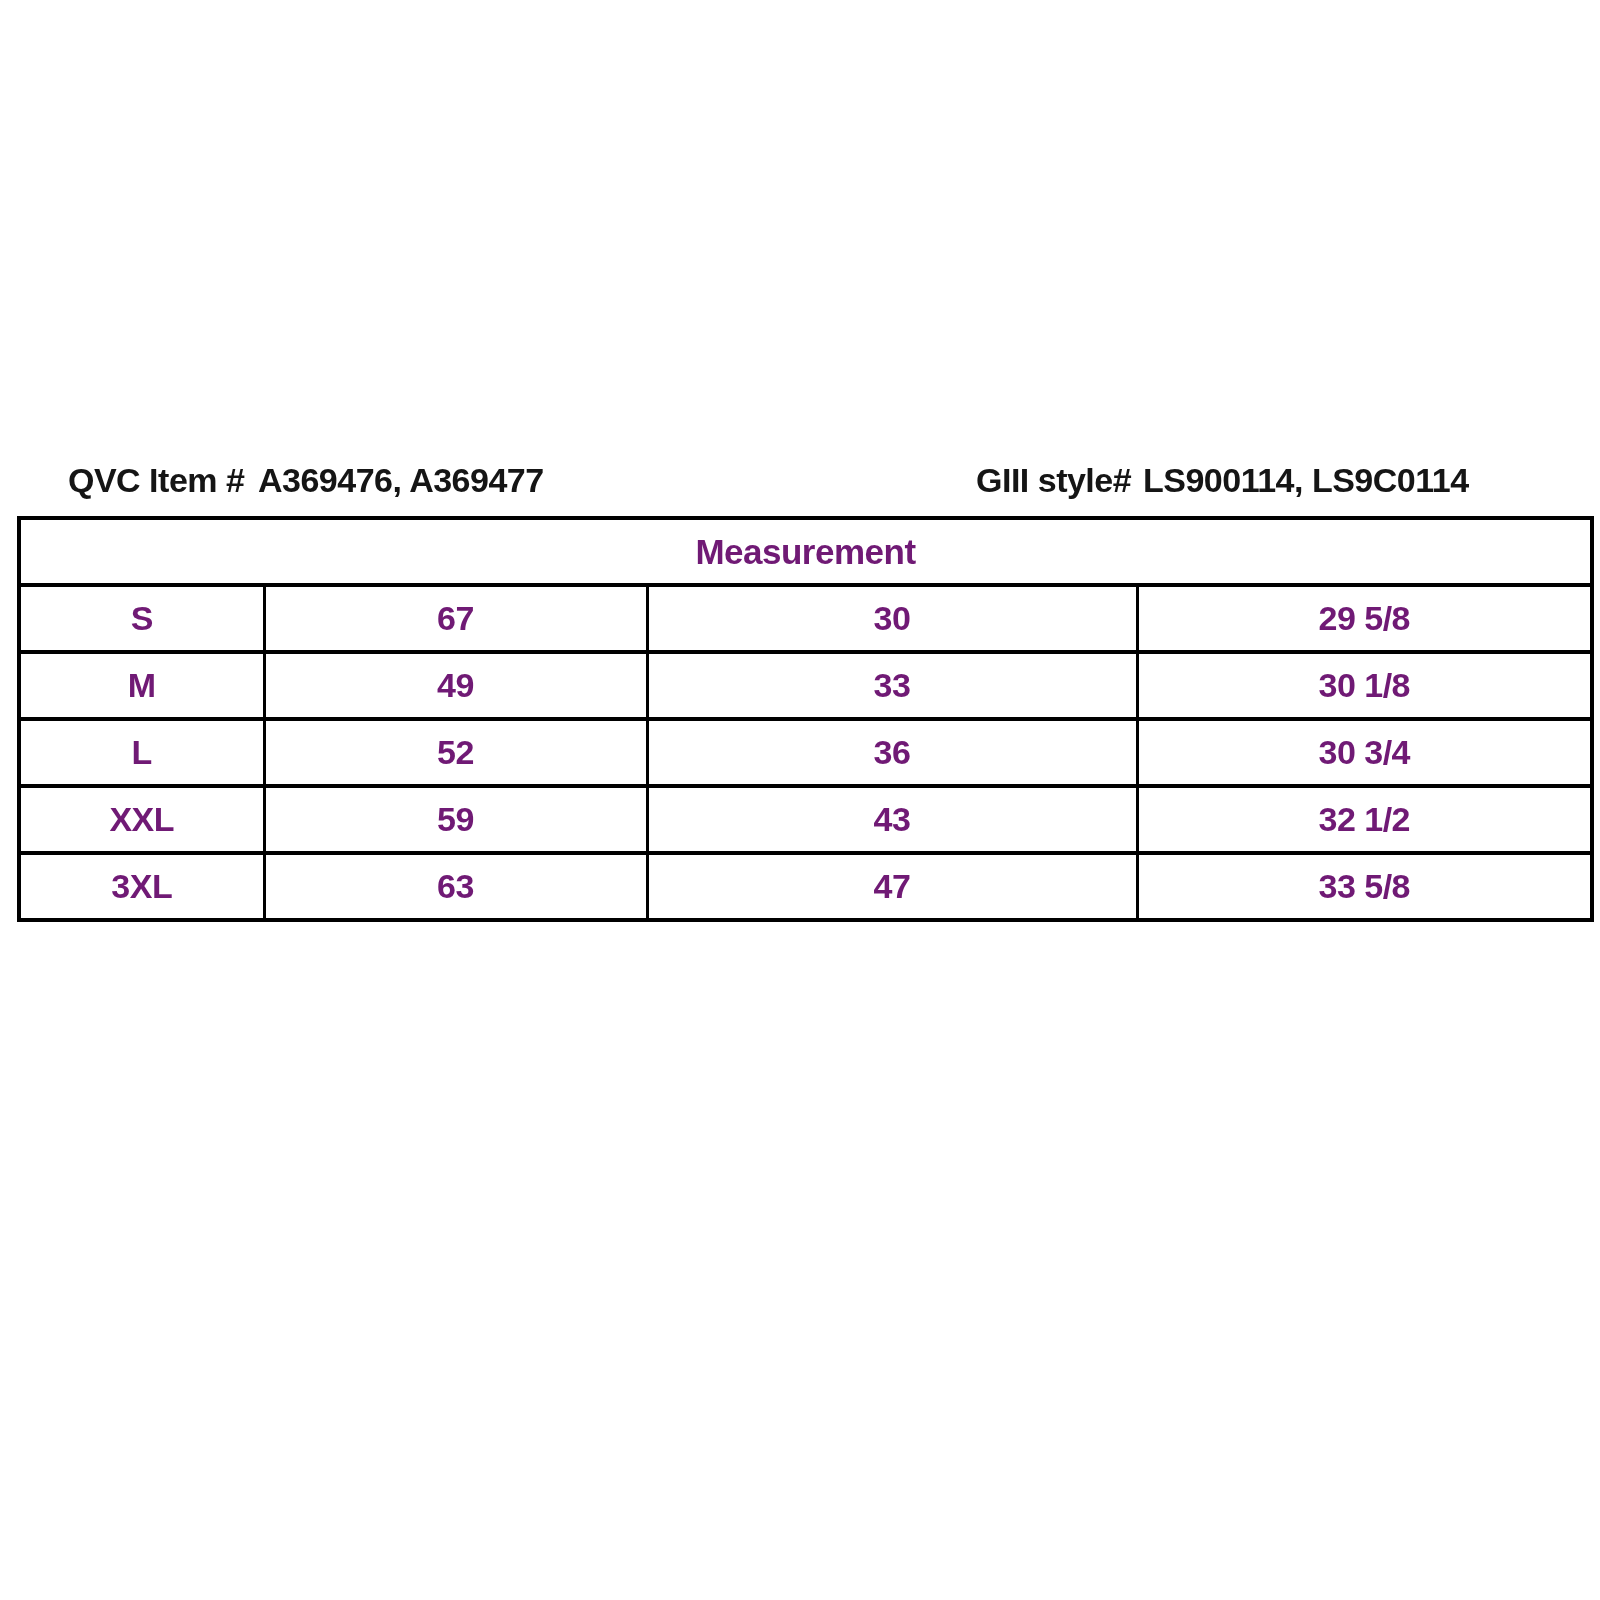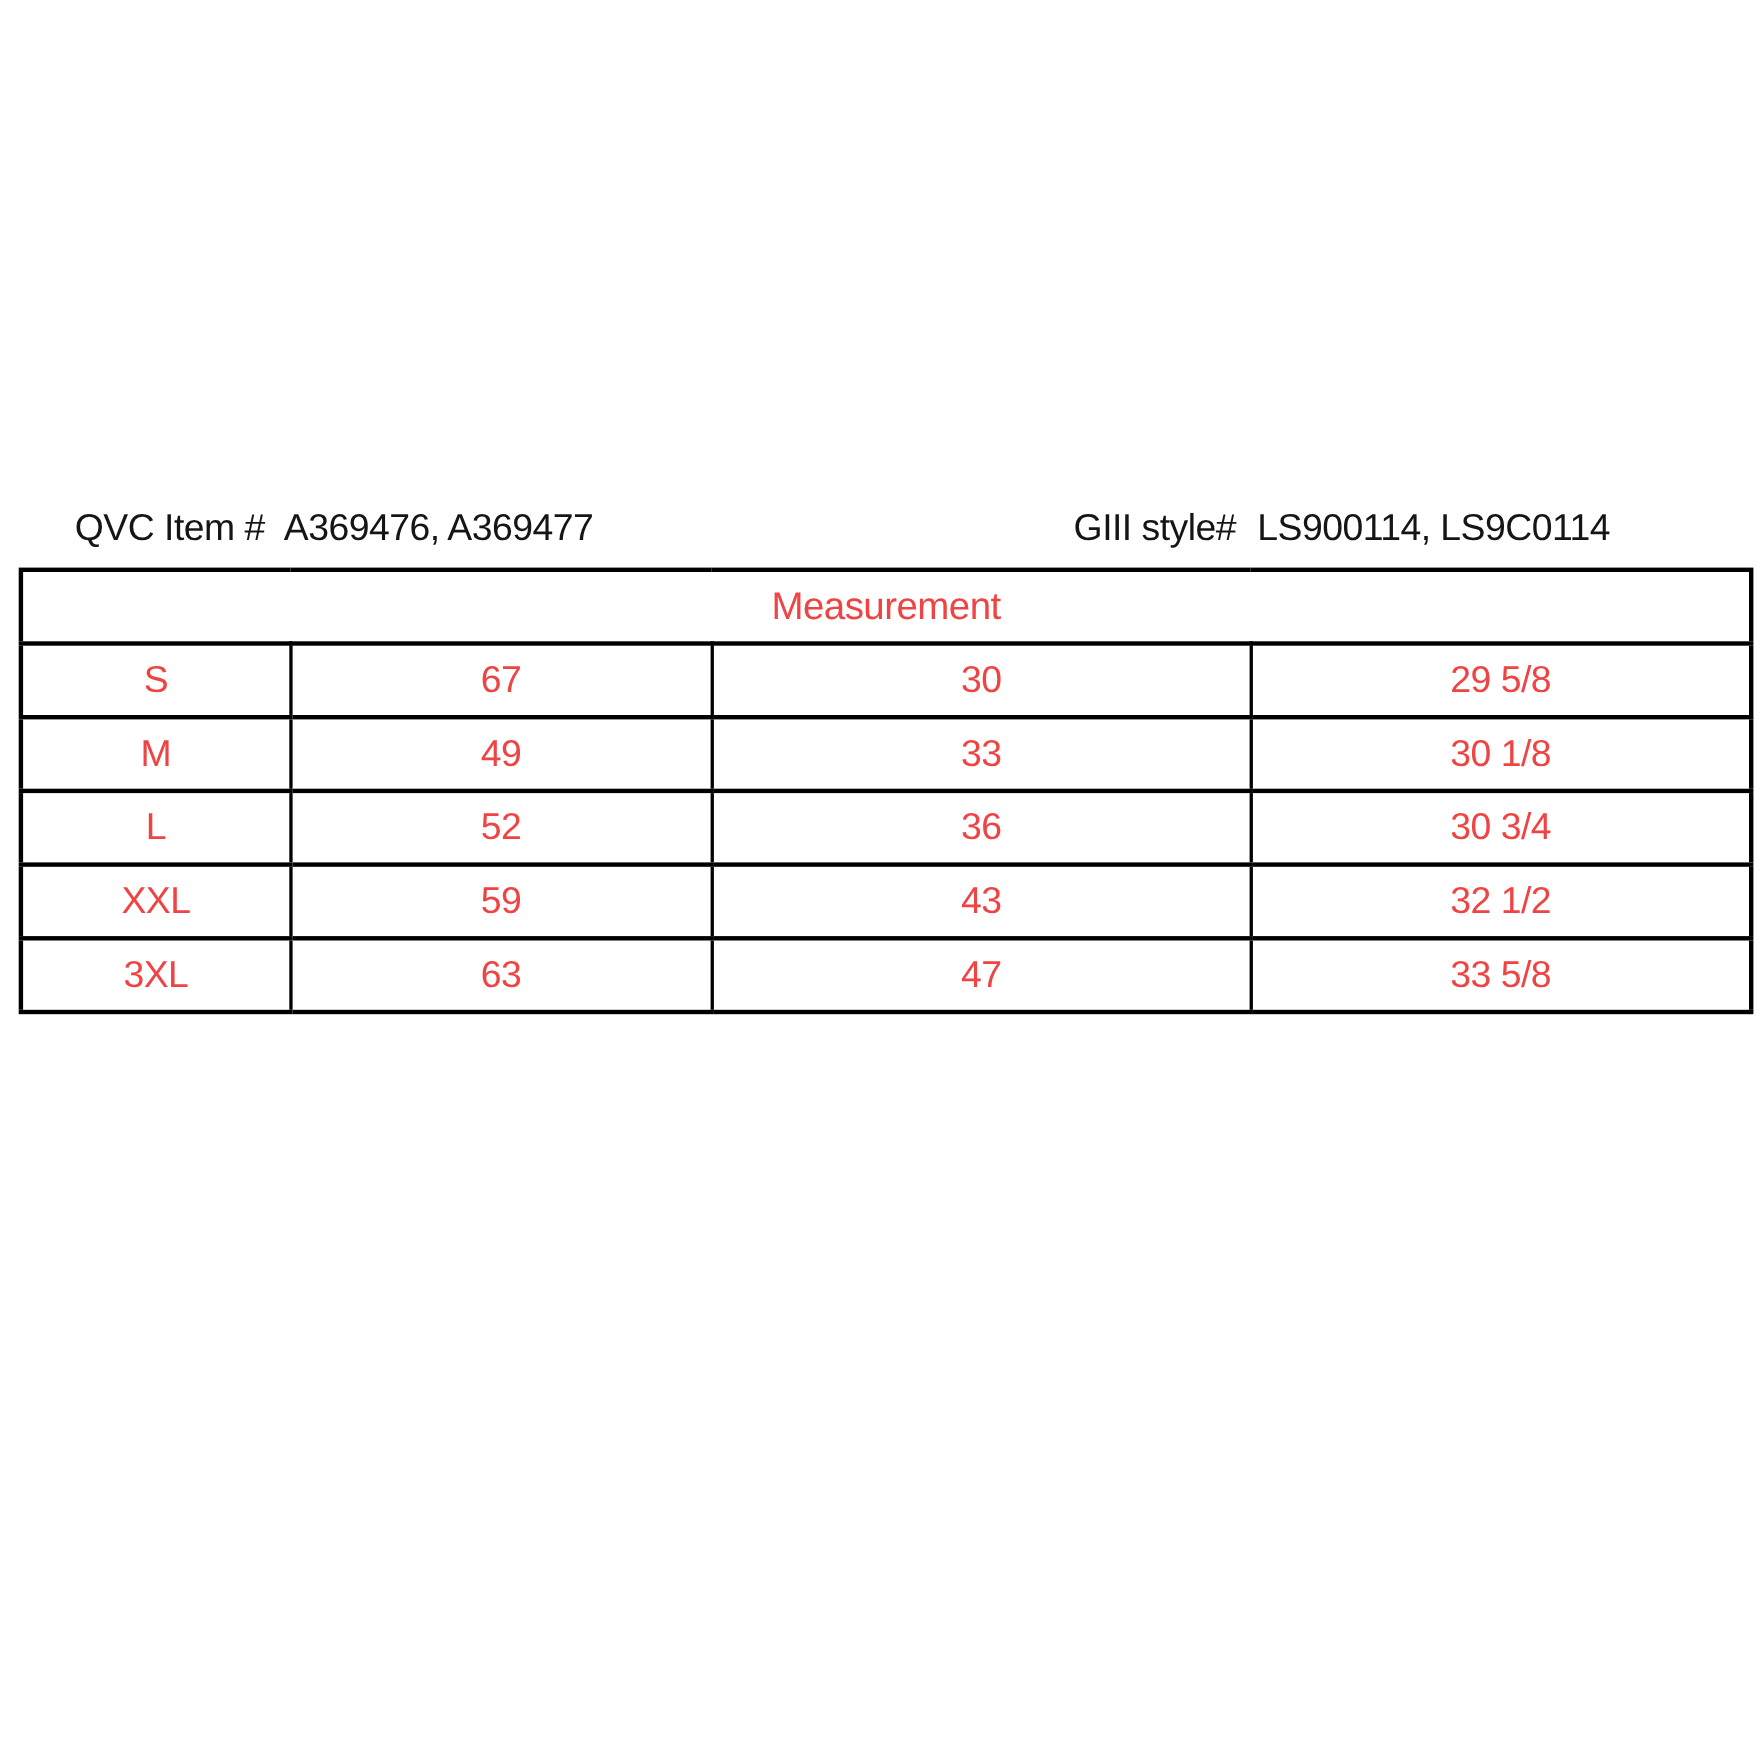--- a/index.html
+++ b/index.html
@@ -16,20 +16,21 @@
     color: #151515;
     overflow: hidden;
   }
   .doc-header-item {
     position: absolute;
     top: 461px;
     font-size: 34px;
     letter-spacing: -0.5px;
     white-space: nowrap;
     color: #151515;
+    font-weight: bold;
   }
   .hdr-qvc-label   { left: 68px; }
   .hdr-qvc-value   { left: 258px; }
   .hdr-style-label { left: 976px; }
   .hdr-style-value { left: 1143px; }
 
   table.measurement {
     position: absolute;
     left: 17px;
     top: 516px;
@@ -42,23 +43,23 @@
   table.measurement th {
     border-left: 3px solid #000;
     border-right: 3px solid #000;
     border-top: 4px solid #000;
     border-bottom: 4px solid #000;
     height: 63px;
     padding: 0;
     text-align: center;
     vertical-align: middle;
     font-size: 34px;
-    font-weight: 400;
+    font-weight: 700;
     letter-spacing: -0.5px;
-    color: #ef4444;
+    color: #701a75;
     background: #ffffff;
   }
   table.measurement .title-cell {
     font-size: 35px;
   }
 </style>
 </head>
 <body>
 
 <div class="page">

